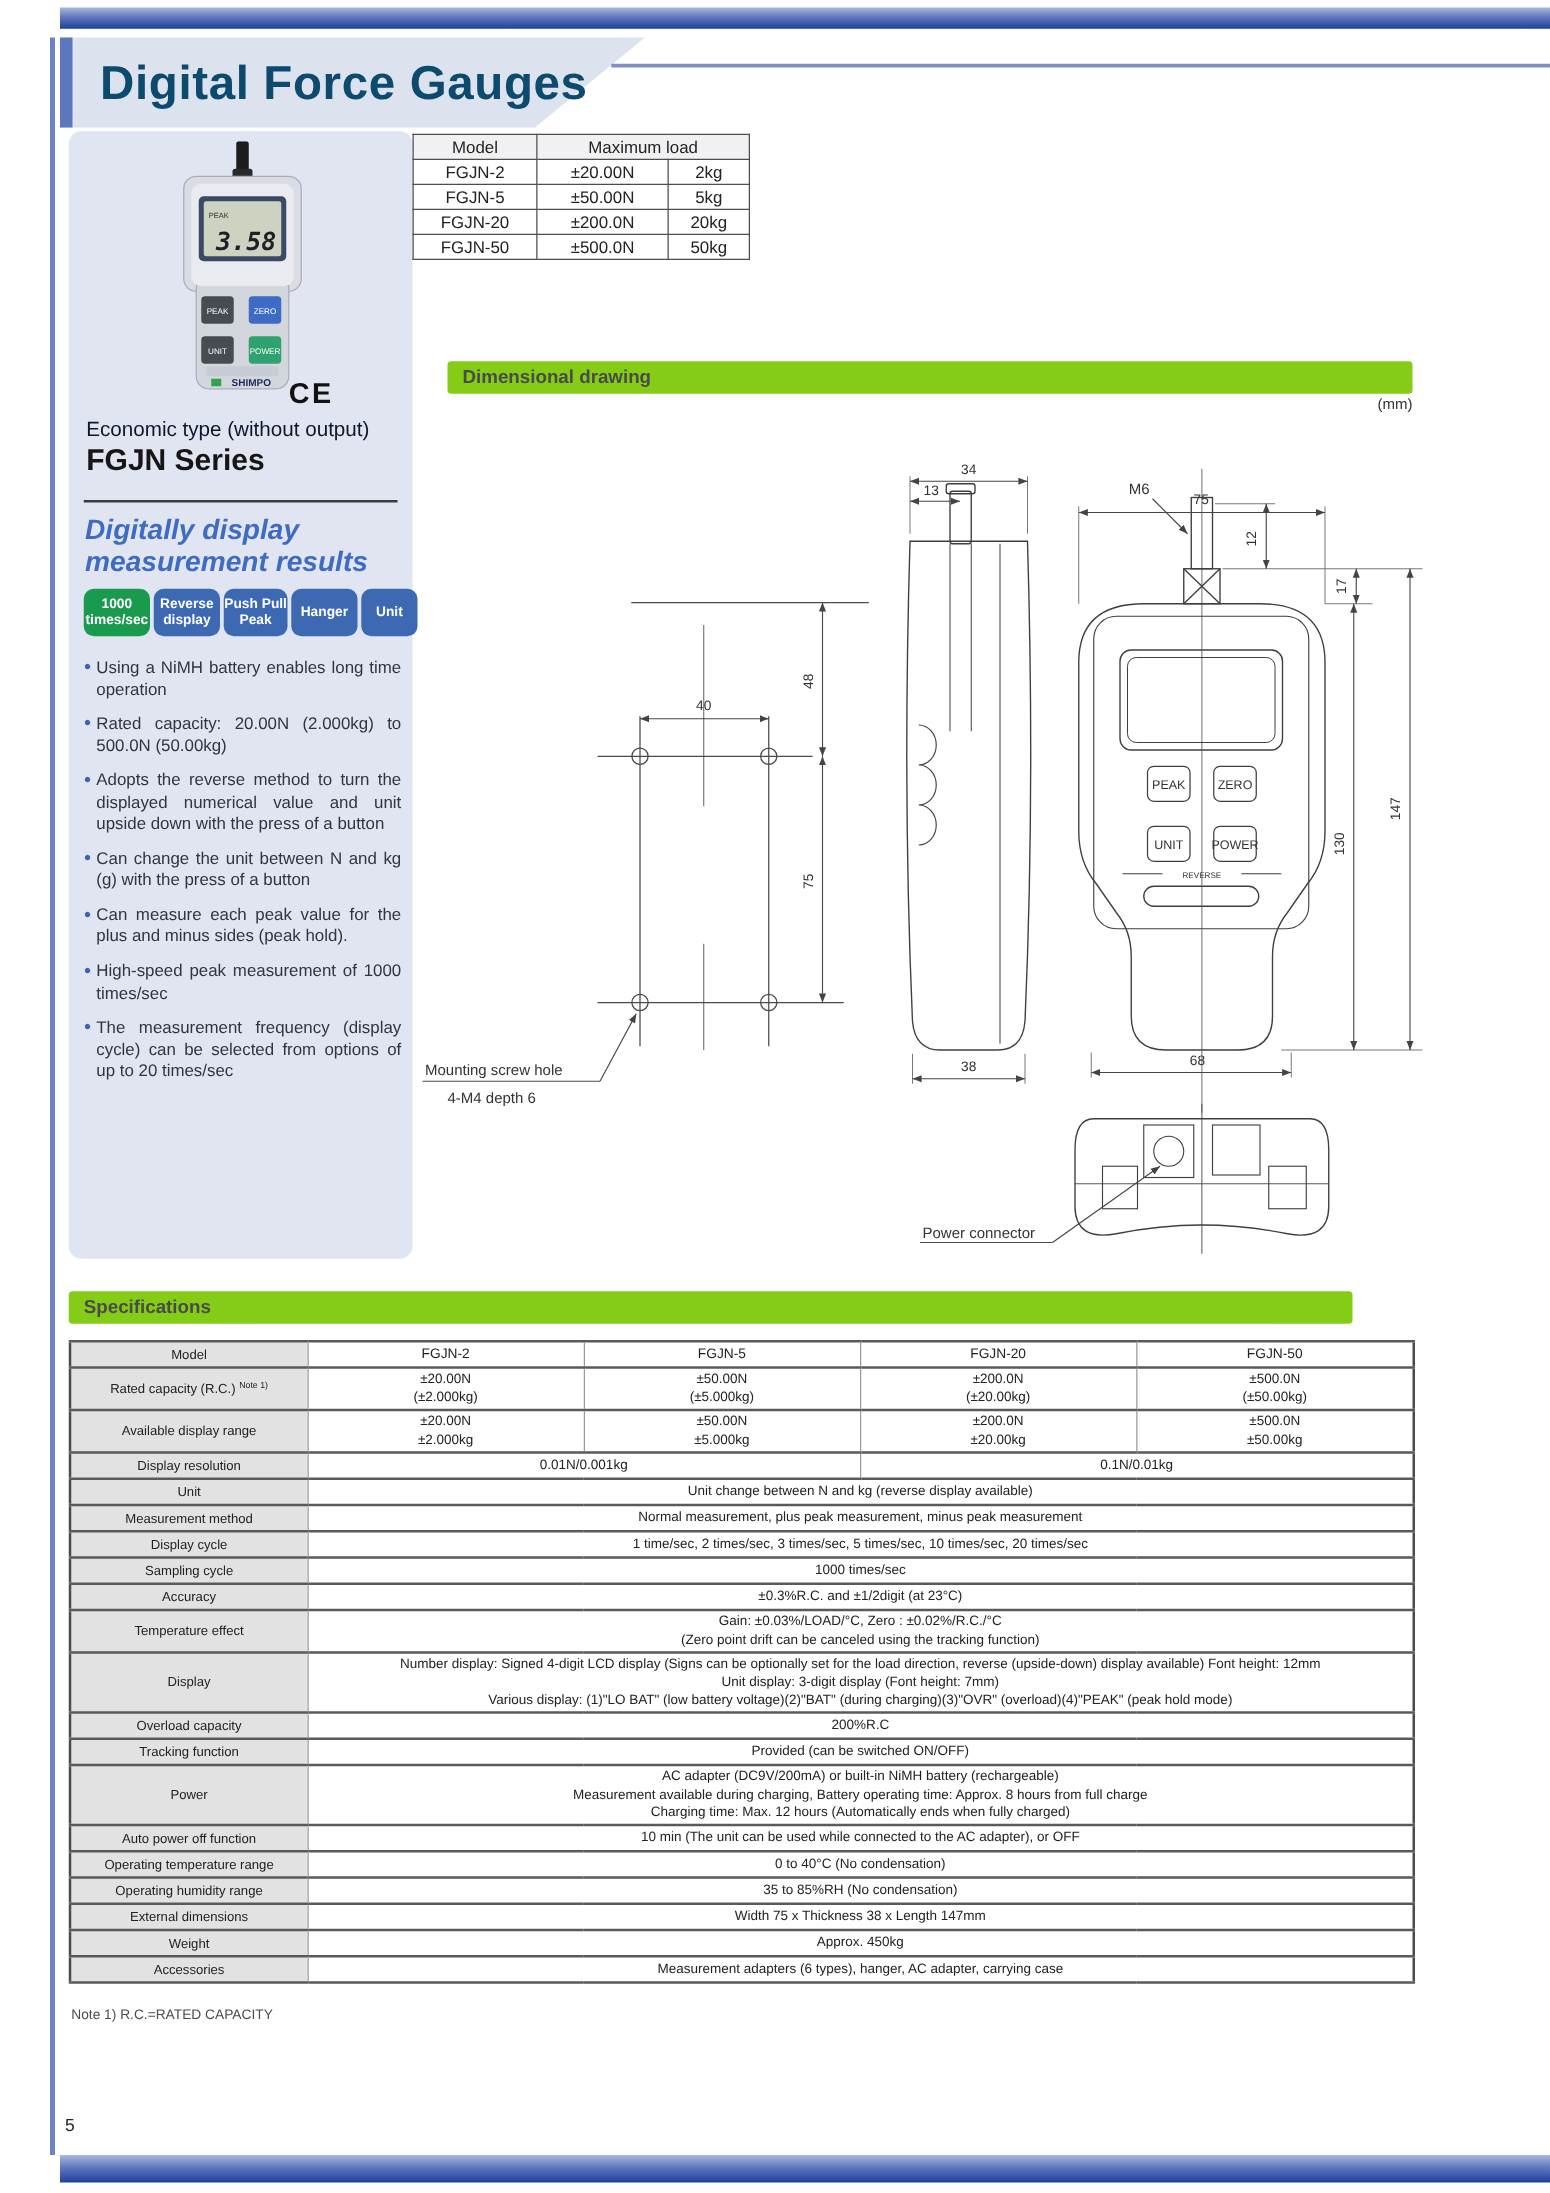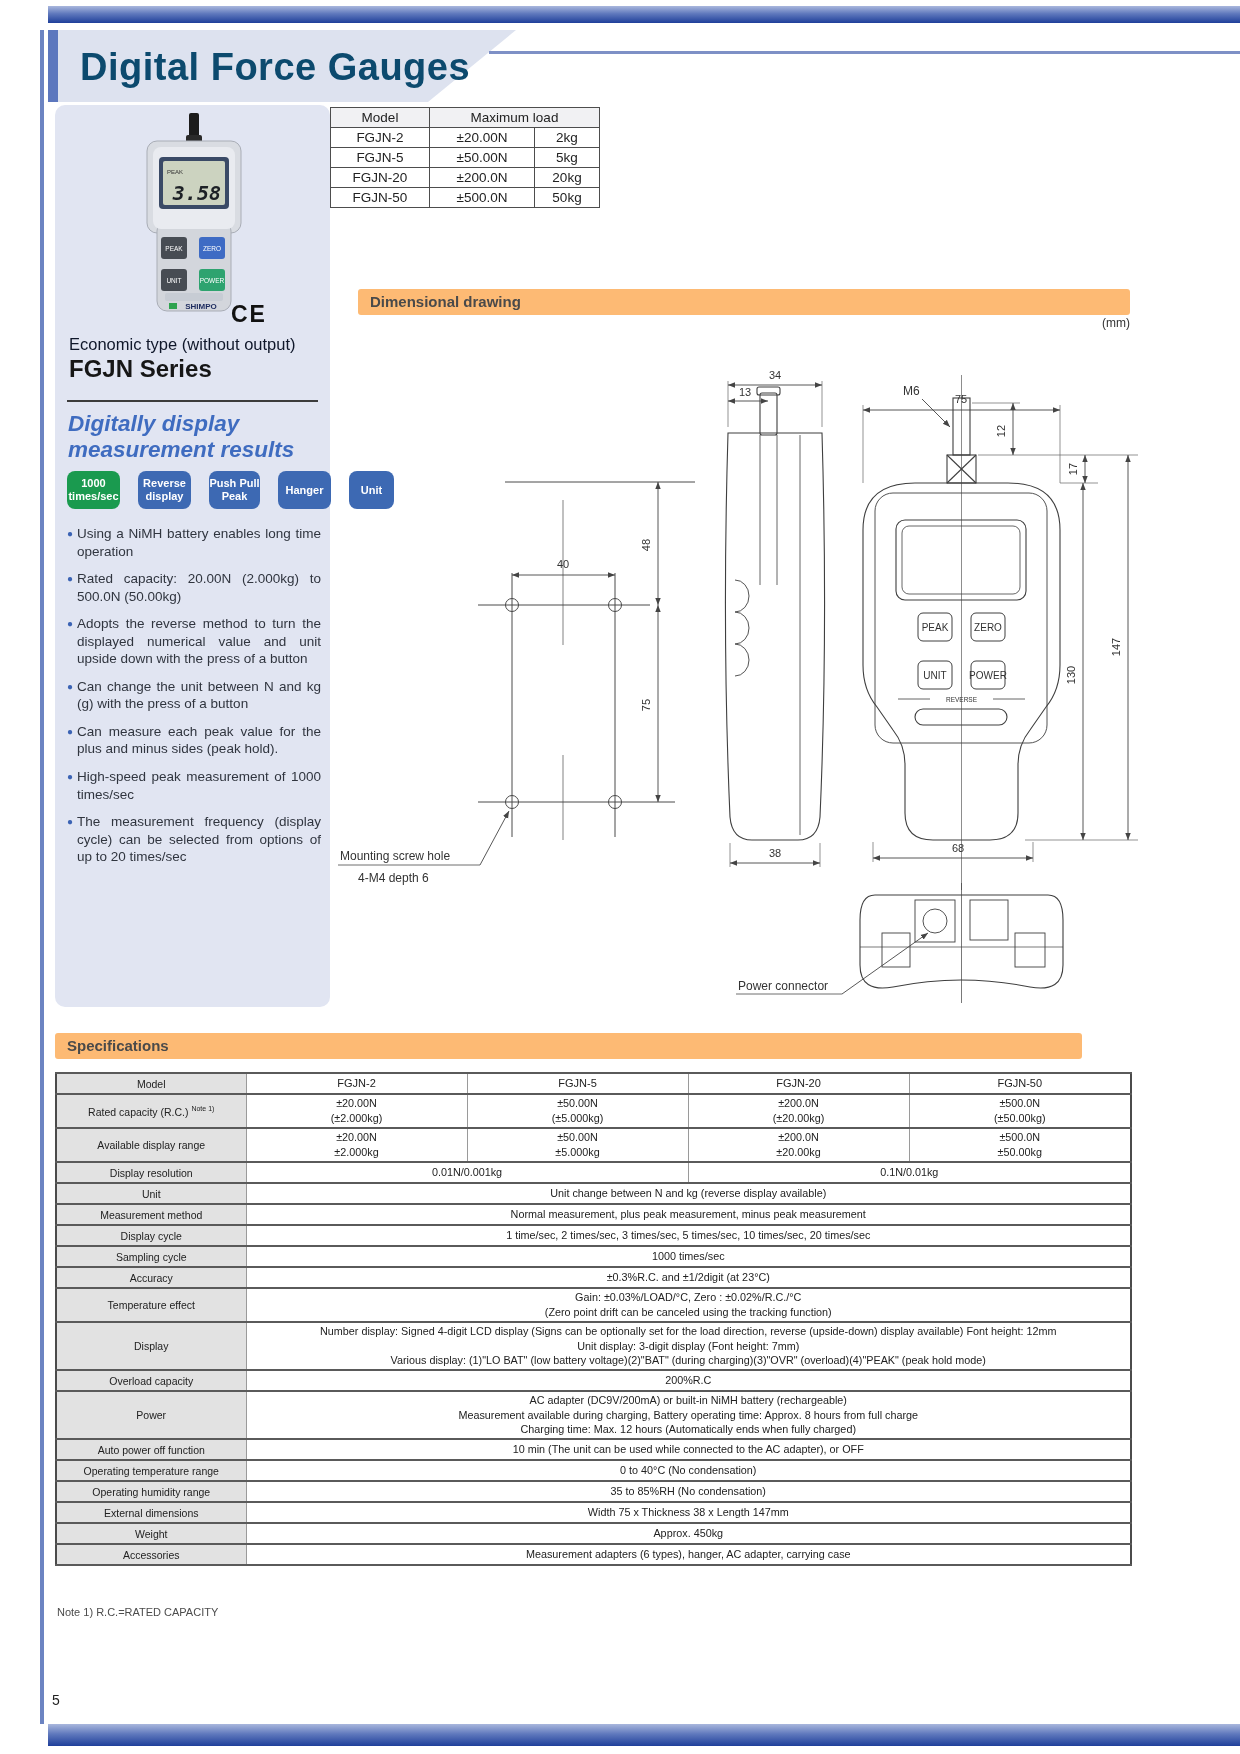--- a/index.html
+++ b/index.html
@@ -23,39 +23,39 @@
   .left-panel{position:absolute;left:55px;top:105px;width:275px;height:902px;
               background:#e1e5f2;border-radius:10px;}
   .photo-wrap{position:absolute;left:48px;top:8px;width:180px;height:212px;}
   .ce-mark{position:absolute;left:176px;top:196px;font-size:23px;font-weight:bold;
            letter-spacing:2px;color:#111;}
   .type-label{position:absolute;left:14px;top:230px;font-size:16.5px;font-weight:normal;color:#0f172a;}
   .series-title{position:absolute;left:14px;top:250px;font-size:24px;font-weight:bold;color:#161616;}
   .divider{position:absolute;left:12px;top:295px;width:251px;height:2px;background:#3c3c3c;}
   .headline{position:absolute;left:13px;top:306px;width:252px;font-size:22.5px;font-weight:bold;
             color:#3f6cc0;line-height:1.14;white-space:pre-line;font-style:italic;}
-  .badges{position:absolute;left:12px;top:366px;display:flex;gap:18px;}
+  .badges{position:absolute;left:12px;top:366px;display:flex;gap:3px;}
   .badge{height:38px;border-radius:8px;color:#fff;font-weight:bold;font-size:11px;
          display:flex;align-items:center;justify-content:center;text-align:center;}
   .badge span{white-space:pre-line;line-height:1.15;}
   .b0{width:53px}.b1{width:53px}.b2{width:51px}.b3{width:53px}.b4{width:45px}
   .features{position:absolute;left:12px;top:420px;width:254px;list-style:none;margin:0;padding:0;}
   .features li{display:flex;gap:4px;margin-bottom:10px;font-size:13.5px;color:#30353f;
                line-height:1.3;text-align:justify;}
   .features .dot{color:#3b63b4;font-size:10px;line-height:1.75;flex:0 0 auto;}
 
   
   .model-table{position:absolute;left:330px;top:107px;border-collapse:collapse;}
   .model-table th,.model-table td{border:1px solid #4d4d4d;font-size:13.5px;color:#222;
          text-align:center;height:19px;padding:0 6px;}
   .model-table th{background:#f1f1f3;font-weight:normal;}
   .mt-c0{width:86px}.mt-c1{width:92px}.mt-c2{width:52px}
 
   
-  .section-bar{position:absolute;height:26px;background:#fdba74;border-radius:3px;
+  .section-bar{position:absolute;height:26px;background:#84cc16;border-radius:3px;
                font-size:15px;font-weight:bold;color:#4a4a4a;line-height:26px;padding-left:12px;
                box-sizing:border-box;}
   .dim-bar{left:358px;top:289px;width:772px;}
   .spec-bar{left:55px;top:1033px;width:1027px;}
   .mm-note{position:absolute;left:920px;top:316px;width:210px;text-align:right;
            font-size:12px;color:#333;}
 
   .drawing{position:absolute;left:330px;top:335px;}
   .drawing text{font-family:"Liberation Sans",sans-serif;}
 
@@ -395,20 +395,24 @@
   <tr class="h3">
     <th>Display</th>
     <td colspan="4">Number display: Signed 4-digit LCD display (Signs can be optionally set for the load direction, reverse (upside-down) display available) Font height: 12mm
 Unit display: 3-digit display (Font height: 7mm)
 Various display: (1)"LO BAT" (low battery voltage)(2)"BAT" (during charging)(3)"OVR" (overload)(4)"PEAK" (peak hold mode)</td>
   </tr>
   <tr>
     <th>Overload capacity</th>
     <td colspan="4">200%R.C</td>
   </tr>
+  <tr>
+    <th>Tracking function</th>
+    <td colspan="4">Provided (can be switched ON/OFF)</td>
+  </tr>
   <tr class="h3">
     <th>Power</th>
     <td colspan="4">AC adapter (DC9V/200mA) or built-in NiMH battery (rechargeable)
 Measurement available during charging, Battery operating time: Approx. 8 hours from full charge
 Charging time: Max. 12 hours (Automatically ends when fully charged)</td>
   </tr>
   <tr>
     <th>Auto power off function</th>
     <td colspan="4">10 min (The unit can be used while connected to the AC adapter), or OFF</td>
   </tr>

